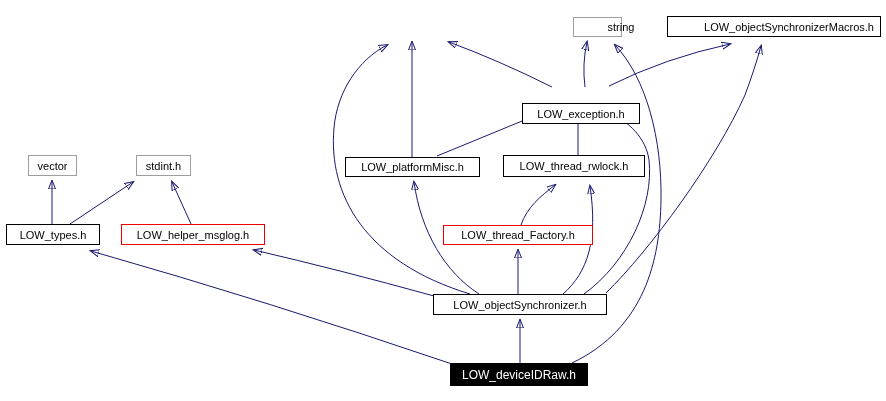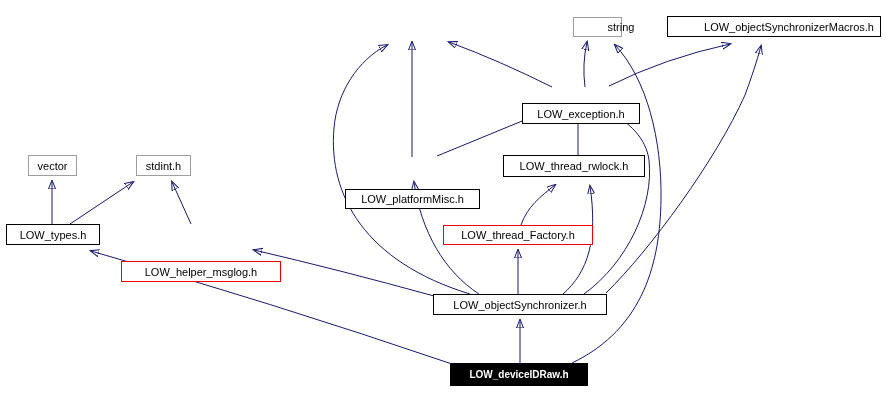--- a/index.html
+++ b/index.html
@@ -23,33 +23,33 @@
     display:flex;
     align-items:center;
     justify-content:center;
     white-space:nowrap;
     cursor:pointer;
   }
   .node.external{border-color:#9e9e9e;cursor:default;}
   .node.truncated{border-color:#ee0000;}
   .node.current{
     background:#000000;color:#ffffff;border-color:#000000;
-    font-size:10px;cursor:default;font-weight:bold;
+    font-size:12px;cursor:default;
   }
   
   #n-pmf        {left:325px;top:16px; width:178px;height:22px;}
   #n-string     {left:573px;top:17px; width:44px; height:20px;padding-left:47px;}
   #n-macros     {left:667px;top:16px; width:214px;height:21px;padding-left:30px;}
   #n-exception  {left:522px;top:87px; width:118px;height:21px;margin-top:16px;}
   #n-vector     {left:28px; top:155px;width:49px; height:21px;}
   #n-stdint     {left:136px;top:155px;width:55px; height:21px;}
-  #n-platformmisc{left:345px;top:157px;width:135px;height:20px;margin-top:32px;}
+  #n-platformmisc{left:345px;top:157px;width:135px;height:20px;}
   #n-rwlock     {left:503px;top:155px;width:142px;height:22px;}
   #n-types      {left:6px;  top:224px;width:94px; height:21px;}
-  #n-msglog     {left:121px;top:224px;width:160px;height:21px;margin-top:37px;}
+  #n-msglog     {left:121px;top:224px;width:144px;height:21px;}
   #n-tf         {left:443px;top:225px;width:150px;height:20px;}
   #n-objsync    {left:433px;top:294px;width:174px;height:21px;}
   #n-devidraw   {left:450px;top:363px;width:138px;height:23px;}
 </style>
 </head>
 <body>
 
 <div id="canvas">
 
   <svg id="edges" width="886" height="401" viewBox="0 0 886 401" xmlns="http://www.w3.org/2000/svg">

